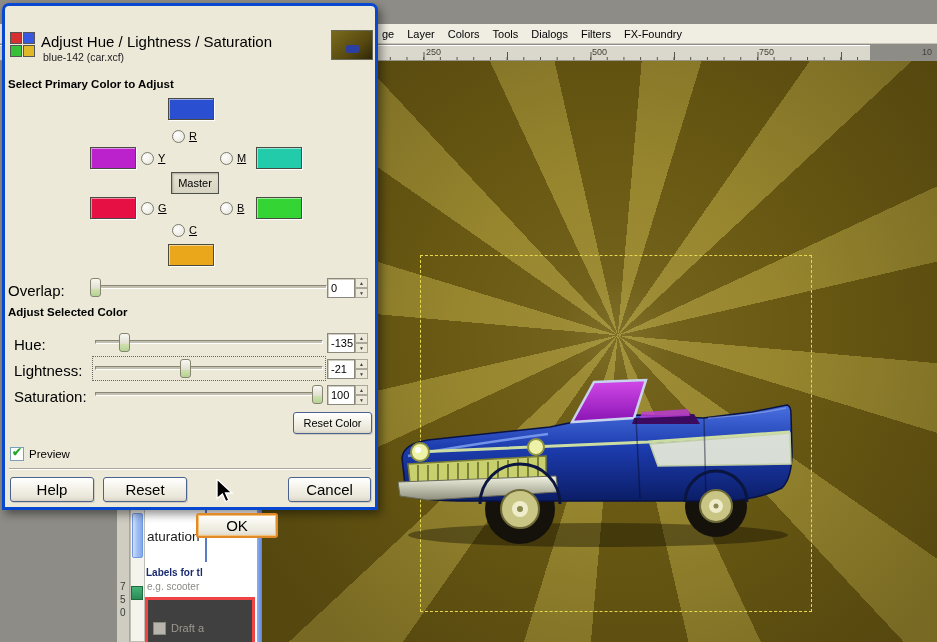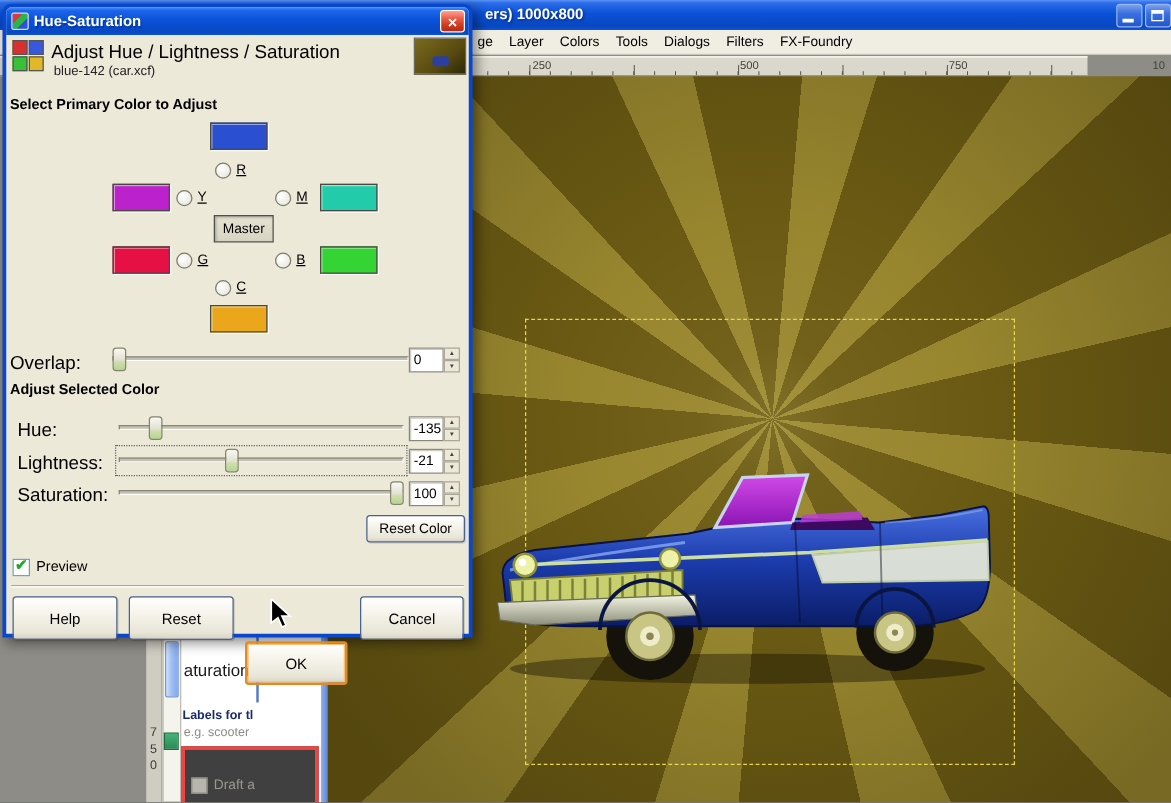--- a/index.html
+++ b/index.html
@@ -115,49 +115,40 @@
     background:linear-gradient(180deg,#f8f8f2 0%,#e2dfd2 55%,#cfe0ae 60%,#b6d394 100%); }
   .slider.focused { outline:1px dotted #666; outline-offset:2px; }
 
   .spin { position:absolute; width:41px; height:20px; display:flex; }
   .spin-field { width:28px; height:20px; background:#fff; border:1px solid #8a887c;
     box-shadow:inset 1px 1px 0 #cfccc0; font-size:11px; padding:3px 0 0 3px; color:#000; }
   .spin-arrows { width:13px; height:20px; display:flex; flex-direction:column; }
   .sarr { flex:1; background:#ece9d8; border:1px solid #aca899; font-size:5px; color:#444;
     display:flex; align-items:center; justify-content:center; line-height:5px; }
 
-  .xp-btn { position:absolute; height:35px; border:1px solid #4b618f; border-radius:3px;
+  .xp-btn { position:absolute; height:25px; border:1px solid #4b618f; border-radius:3px;
     background:linear-gradient(180deg,#ffffff,#f4f2e8 45%,#e8e5d8 85%,#d8d4c4);
-    font-size:12px; color:#000; display:flex; align-items:center; justify-content:center;
+    font-size:15px; color:#000; display:flex; align-items:center; justify-content:center;
     box-shadow:1px 1px 0 rgba(0,0,0,0.12); }
   .xp-btn.small { height:22px; font-size:11px; }
   .xp-btn.ok-focus { border:2px solid #e08a2a; box-shadow:inset 0 0 0 1px #f6c277;margin-top:36px; }
 
   .checkbox { position:absolute; width:14px; height:14px; background:#fff; border:1px solid #7b9ebd; }
   .checkmark { position:absolute; left:1px; top:-3px; color:#21a828; font-size:12px; font-weight:bold; }
   .chk-label { position:absolute; font-size:11.5px; color:#000; }
   .sep { position:absolute; left:4px; right:4px; height:2px; border-top:1px solid #aca899;
     border-bottom:1px solid #fff; }
 
   .cursor { position:absolute; left:216px; top:479px; z-index:50; }
 </style>
 </head>
 <body>
 
 <div class="stage">
 
-  <div class="gtitle">
-    <span class="gtitle-text">ers) 1000x800</span>
-    <div class="winbtn min">
-      <span class="glyph-min"></span>
-    </div>
-    <div class="winbtn max">
-      <span class="glyph-max"></span>
-    </div>
-  </div>
 
   <div class="gmenu">
     <span class="menu-item">ge</span>
     <span class="menu-item">Layer</span>
     <span class="menu-item">Colors</span>
     <span class="menu-item">Tools</span>
     <span class="menu-item">Dialogs</span>
     <span class="menu-item">Filters</span>
     <span class="menu-item">FX-Foundry</span>
   </div>
@@ -234,27 +225,20 @@
     <div class="doc-bold">Labels for tl</div>
     <div class="doc-sub">e.g. scooter</div>
     <div class="doc-card">
       <span class="doc-card-icon"></span>
       <span class="doc-card-text">Draft a</span>
     </div>
   </div>
   <div class="docborder"></div>
 
   <div class="dialog">
-    <div class="dtitle">
-      <span class="dicon"></span>
-      <span class="dtitle-text">Hue-Saturation</span>
-      <span class="dclose">
-        <span class="dclose-x">×</span>
-      </span>
-    </div>
 
     <div class="d-abs hdr-icon">
       <span style="background:#d83030"></span>
         <span style="background:#3858e0"></span>
       <span style="background:#38c038"></span>
         <span style="background:#e0b828"></span>
     </div>
     <div class="d-abs hdr-title">Adjust Hue / Lightness / Saturation</div>
     <div class="d-abs hdr-sub">blue-142 (car.xcf)</div>
     <div class="d-abs hdr-thumb">

